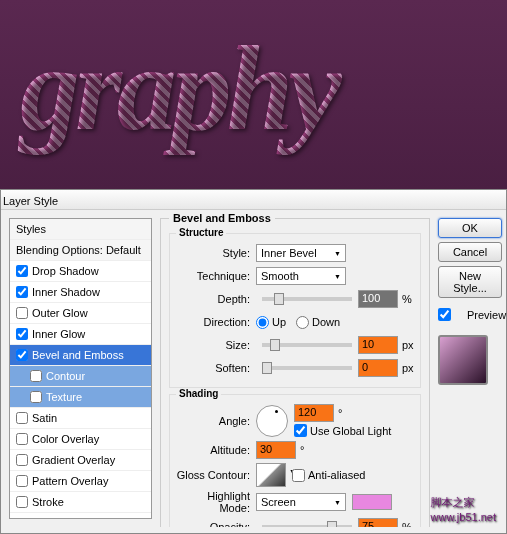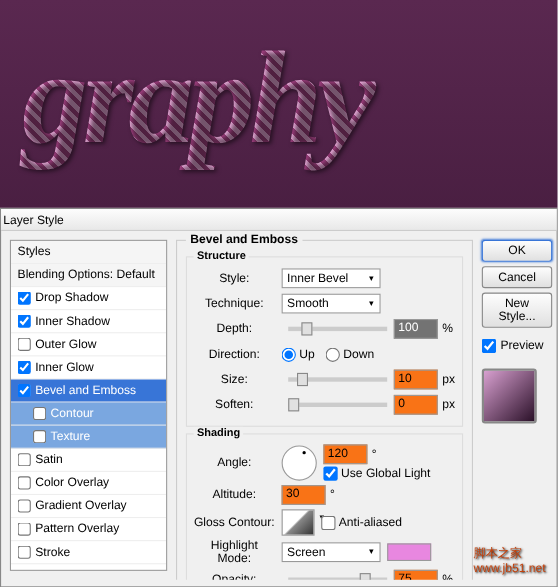--- a/index.html
+++ b/index.html
@@ -14,40 +14,40 @@
 .sidebar-item.header { background: #f5f5f5; font-weight: normal; }
 .sidebar-item.selected { background: #3875d7; color: #fff; }
 .sidebar-item.sub { padding-left: 20px; background: #7aa7e0; color: #fff; }
 .sidebar-item input[type=checkbox] { width: 12px; height: 12px; }
 .content { flex: 1; padding: 8px; overflow: hidden; }
 .fieldset { border: 1px solid #ccc; padding: 8px; margin-bottom: 4px; position: relative; }
 .fieldset-title { position: absolute; top: -7px; left: 8px; background: #f0f0f0; padding: 0 4px; font-weight: bold; }
 .inner-group { border: 1px solid #ddd; margin: 6px 0; padding: 6px; position: relative; }
 .inner-title { position: absolute; top: -7px; left: 6px; background: #f0f0f0; padding: 0 3px; font-weight: bold; font-size: 10px; }
 .row { display: flex; align-items: center; margin: 3px 0; min-height: 20px; }
-.row-label { width: 80px; text-align: center; padding-right: 6px; }
+.row-label { width: 80px; text-align: right; padding-right: 6px; }
 .select { border: 1px solid #999; background: #fff; padding: 1px 4px; min-width: 90px; height: 18px; display: flex; align-items: center; justify-content: space-between; }
 .select::after { content: "▼"; font-size: 7px; }
 .slider { width: 90px; height: 4px; background: #ccc; position: relative; margin: 0 6px; }
 .slider-thumb { width: 10px; height: 12px; background: #e0e0e0; border: 1px solid #888; position: absolute; top: -4px; }
 .numbox { border: 1px solid #999; background: #f97316; width: 40px; height: 18px; padding: 1px 3px; text-align: left; }
 .numbox.hl { background: #737373; color: #fff; }
 .unit { margin-left: 4px; }
 .radio { display: flex; align-items: center; gap: 3px; margin-right: 10px; }
 .dial { width: 32px; height: 32px; border: 1px solid #999; border-radius: 50%; background: #fff; position: relative; margin-right: 6px; }
 .dial::after { content: ""; position: absolute; width: 3px; height: 3px; background: #000; border-radius: 50%; top: 4px; left: 18px; }
 .contour-box { width: 30px; height: 24px; border: 1px solid #999; background: linear-gradient(135deg, #fff 0%, #fff 45%, #888 50%, #333 100%); margin-right: 6px; }
 .contour-box::after { content: "▼"; font-size: 7px; margin-left: 32px; }
 .swatch { width: 40px; height: 16px; border: 1px solid #999; margin-left: 6px; }
 .buttons { width: 68px; padding: 8px 4px 8px 0; display: flex; flex-direction: column; gap: 4px; }
 .btn { border: 1px solid #888; background: linear-gradient(180deg, #fdfdfd, #e0e0e0); padding: 3px; text-align: center; border-radius: 3px; cursor: pointer; }
 .btn.primary { border: 1px solid #3875d7; box-shadow: 0 0 2px #3875d7; }
-.preview-check { display: flex; gap: 4px; margin-top: 6px; }
+.preview-check { display: flex; align-items: center; gap: 16px; margin-top: 6px; }
 .preview-swatch { width: 50px; height: 50px; margin-top: 10px; background: linear-gradient(135deg, #d8a0d0, #2a1028); border: 2px solid #888; border-radius: 3px; }
-.watermark { position: absolute; bottom: 10px; right: 10px; font-size: 18px; color: #c2410c; font-family: sans-serif; text-shadow: 1px 1px 2px #000; }
+.watermark { position: absolute; bottom: 10px; right: 10px; font-size: 18px; color: #701a75; font-family: sans-serif; text-shadow: 1px 1px 2px #000; }
 .watermark-sub { font-size: 11px; display: block; text-align: right; }
 </style>
 </head>
 <body>
 
 <div class="preview-area">
   <div class="rope-text">graphy</div>
 </div>
 
 <div class="dialog">

